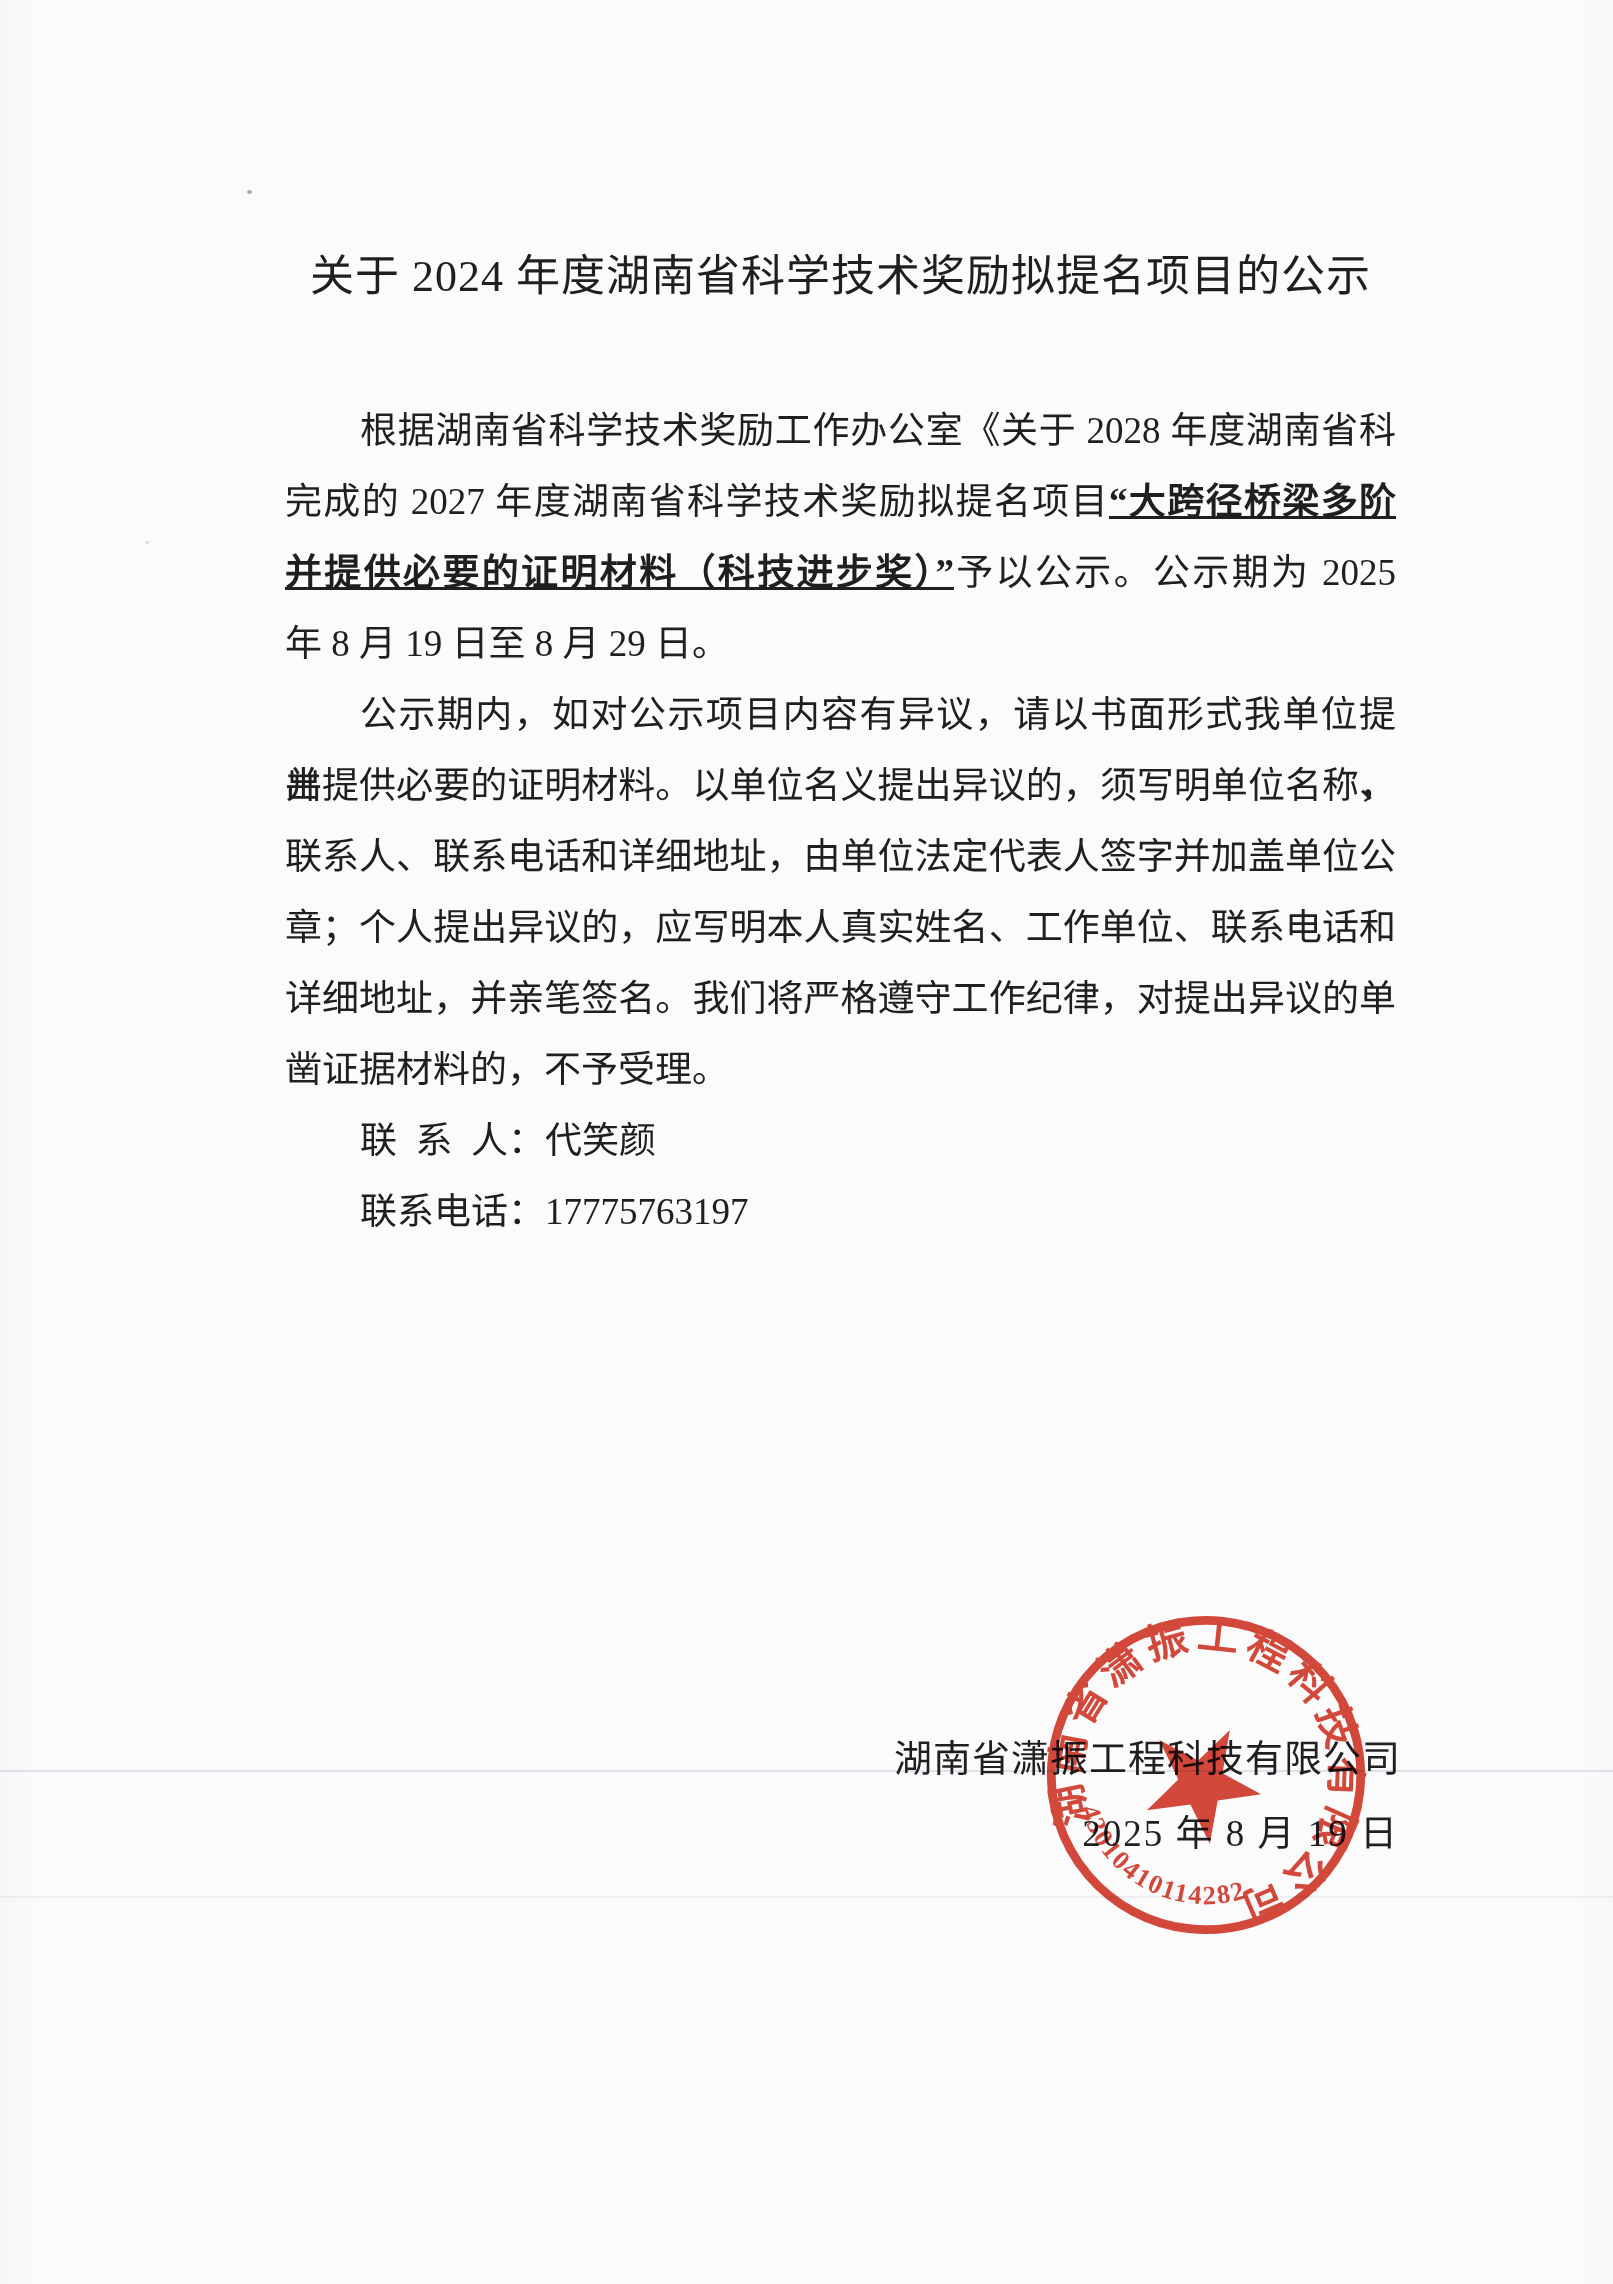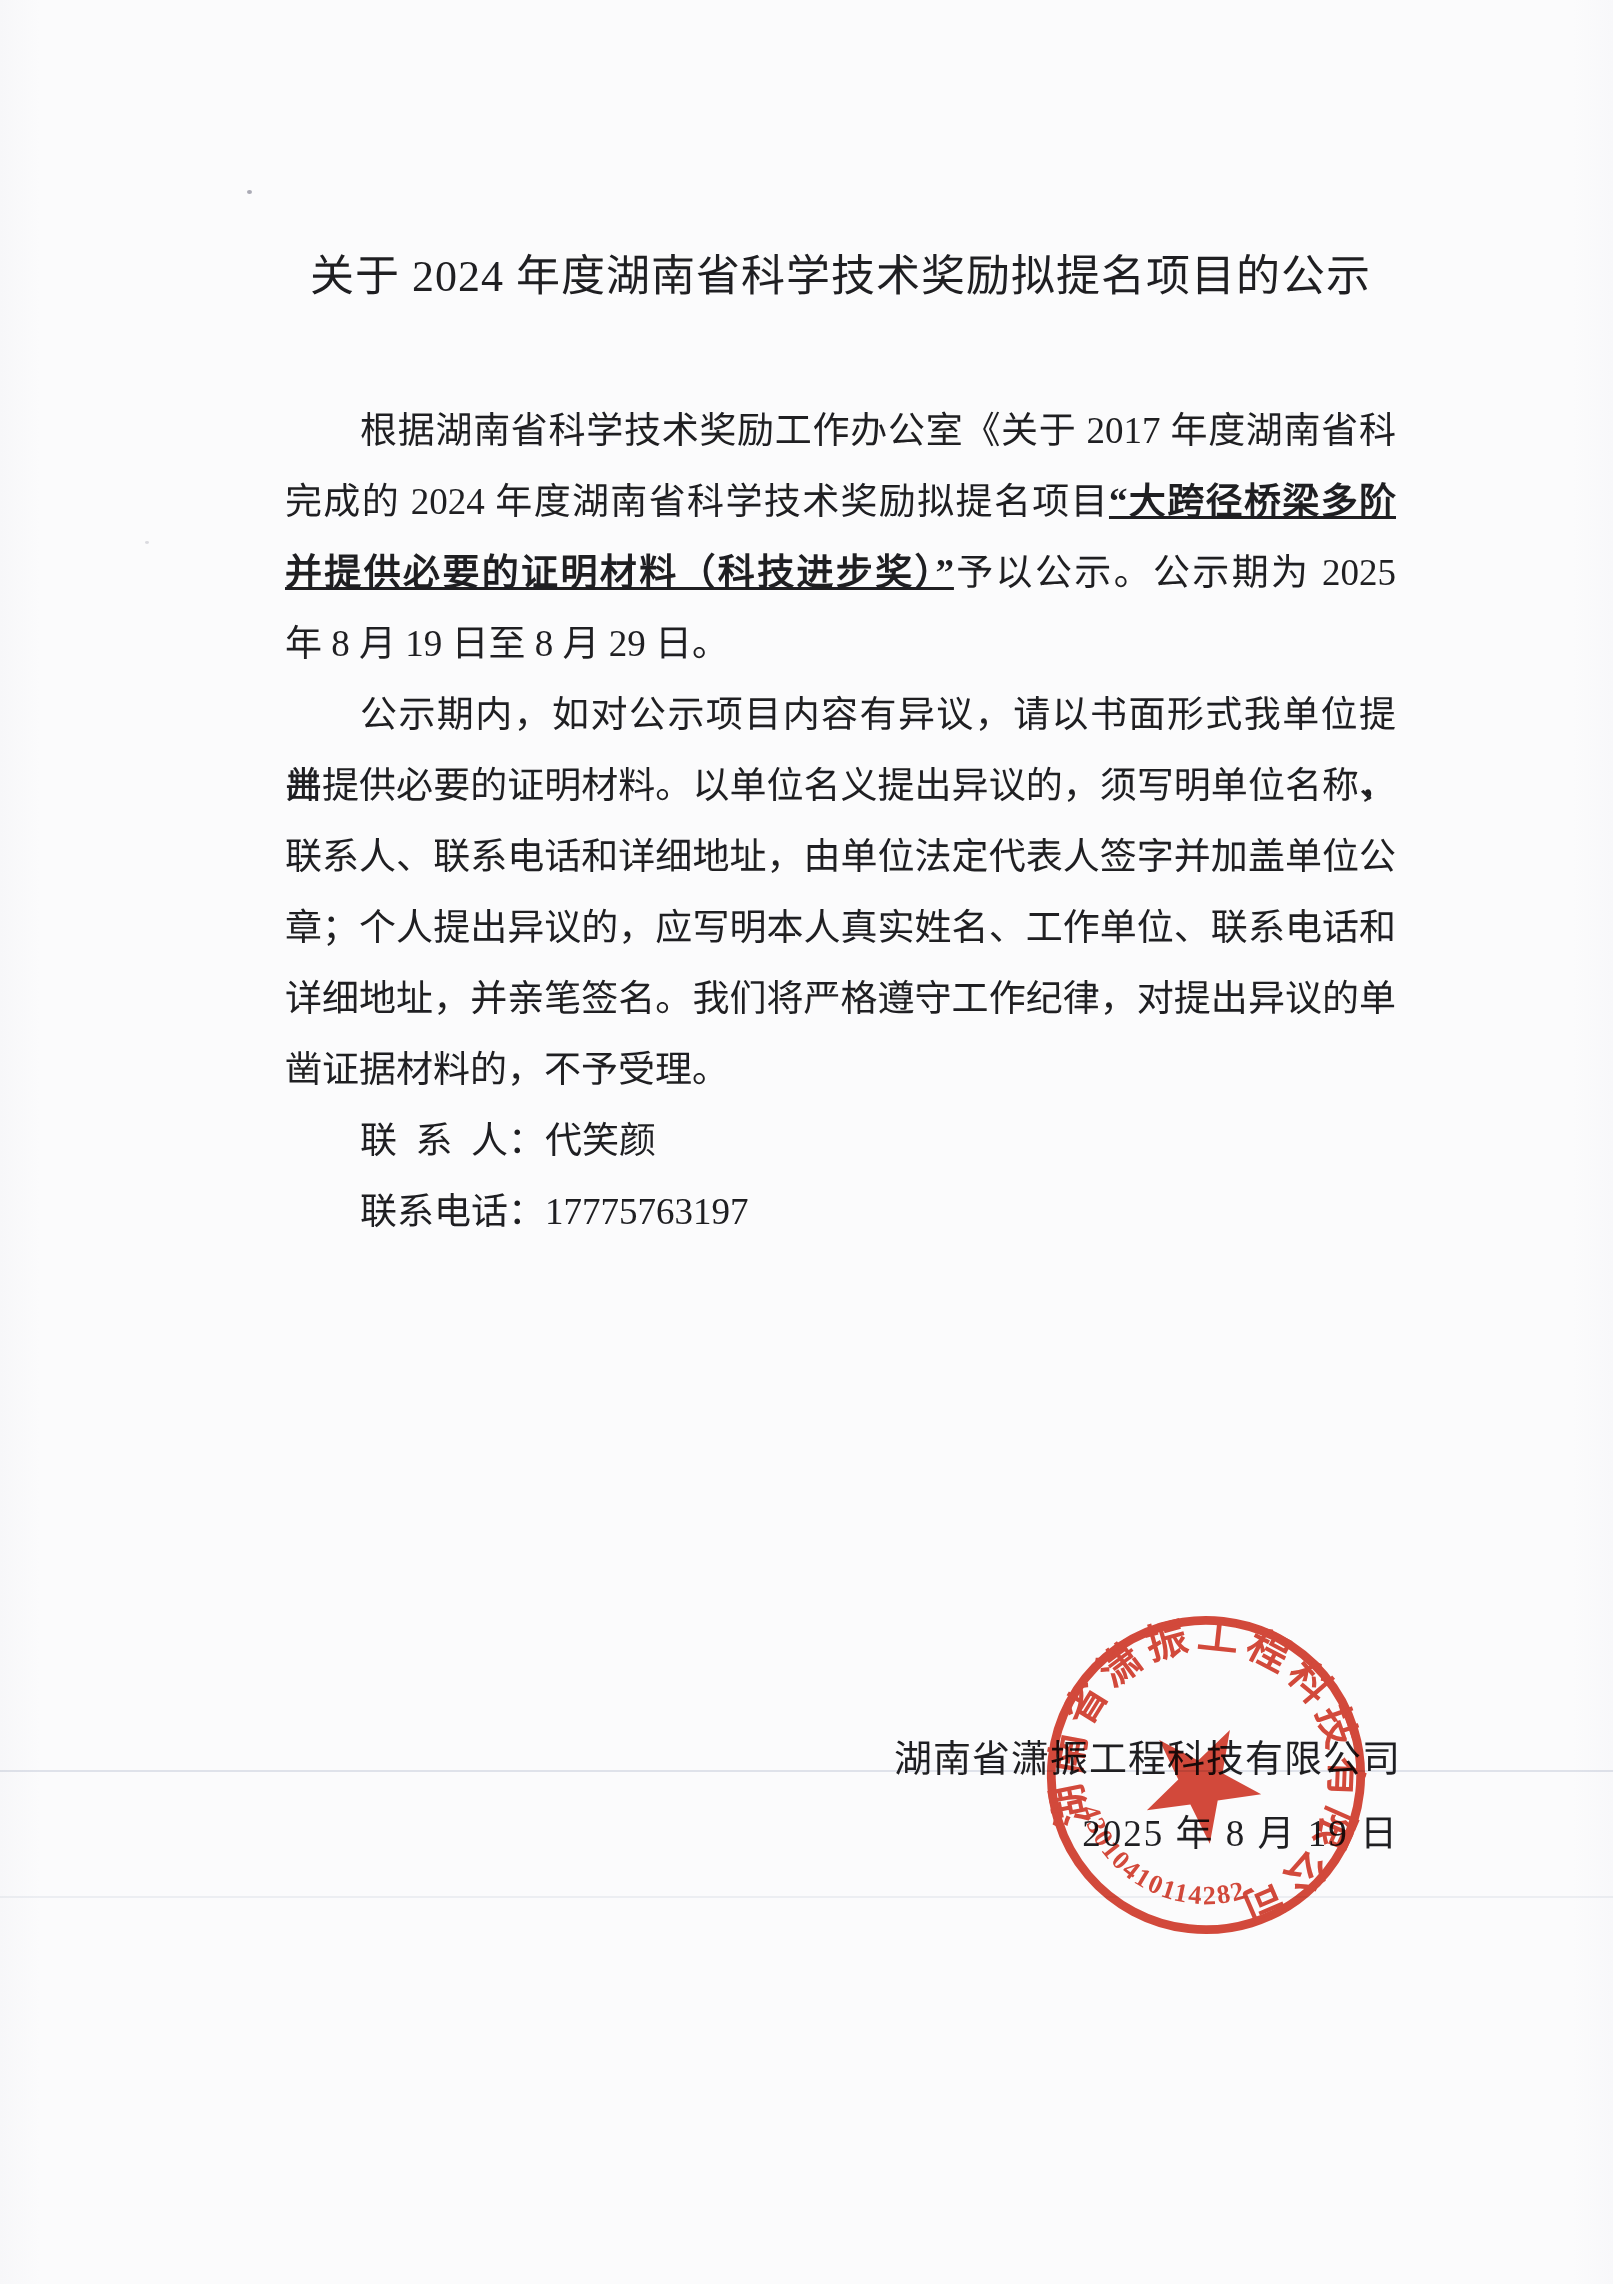--- a/index.html
+++ b/index.html
@@ -54,22 +54,22 @@
 <div class="page">
 
   <div class="scan-line l1"></div>
   <div class="scan-line l2"></div>
   <div class="speck s1"></div>
   <div class="speck s2"></div>
 
   <div class="doc-title">关于 2024 年度湖南省科学技术奖励拟提名项目的公示</div>
 
   <div class="body-text">
-      <div class="line fill indent"><span>根据湖南省科学技术奖励工作办公室《关于 2017 年度湖南省科</span></div>
-      <div class="line fill"><span>完成的 2024 年度湖南省科学技术奖励拟提名项目</span><span class="bold">“大跨径桥梁多阶</span></div>
+      <div class="line fill indent"><span>根据湖南省科学技术奖励工作办公室《关于 2028 年度湖南省科</span></div>
+      <div class="line fill"><span>完成的 2027 年度湖南省科学技术奖励拟提名项目</span><span class="bold">“大跨径桥梁多阶</span></div>
       <div class="line fill"><span class="bold">并提供必要的证明材料（科技进步奖）”</span><span>予以公示。公示期为 2025</span></div>
       <div class="line"><span>年 8 月 19 日至 8 月 29 日。</span></div>
       <div class="line fill indent"><span>公示期内，如对公示项目内容有异议，请以书面形式我单位提出，</span></div>
       <div class="line fill"><span>并提供必要的证明材料。以单位名义提出异议的，须写明单位名称、</span></div>
       <div class="line fill"><span>联系人、联系电话和详细地址，由单位法定代表人签字并加盖单位公</span></div>
       <div class="line fill"><span>章；个人提出异议的，应写明本人真实姓名、工作单位、联系电话和</span></div>
       <div class="line fill"><span>详细地址，并亲笔签名。我们将严格遵守工作纪律，对提出异议的单</span></div>
       <div class="line"><span>凿证据材料的，不予受理。</span></div>
       <div class="line indent"><span>联 系 人：代笑颜</span></div>
       <div class="line indent"><span>联系电话：17775763197</span></div>

